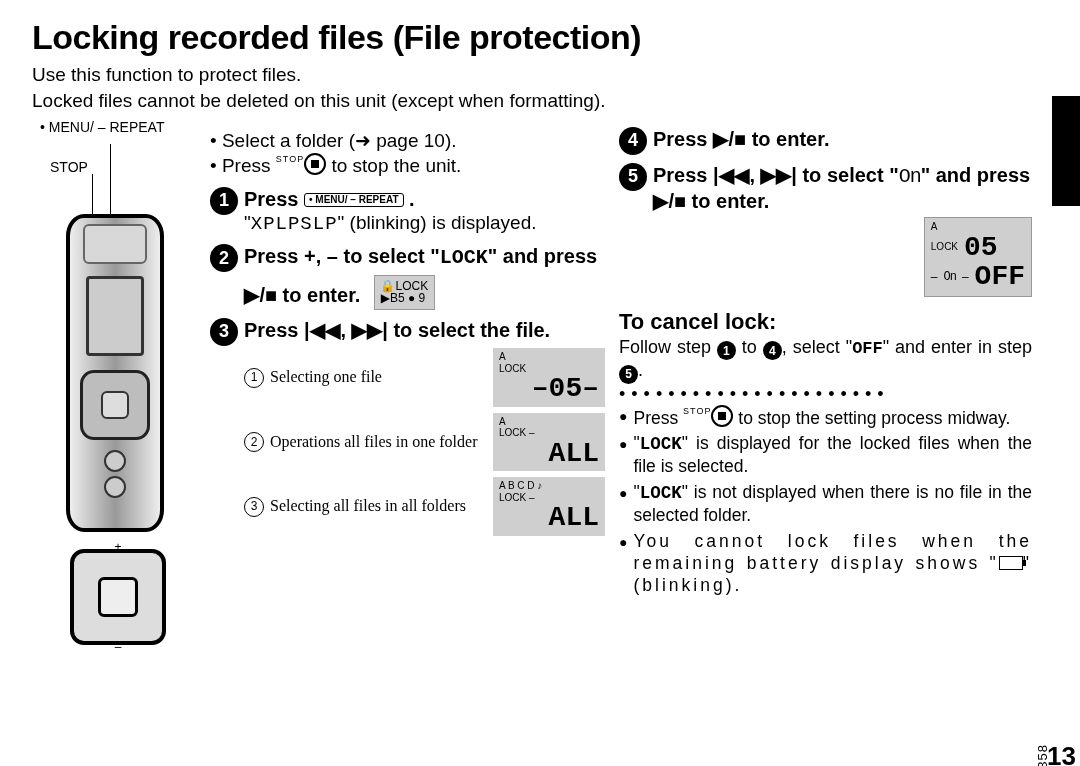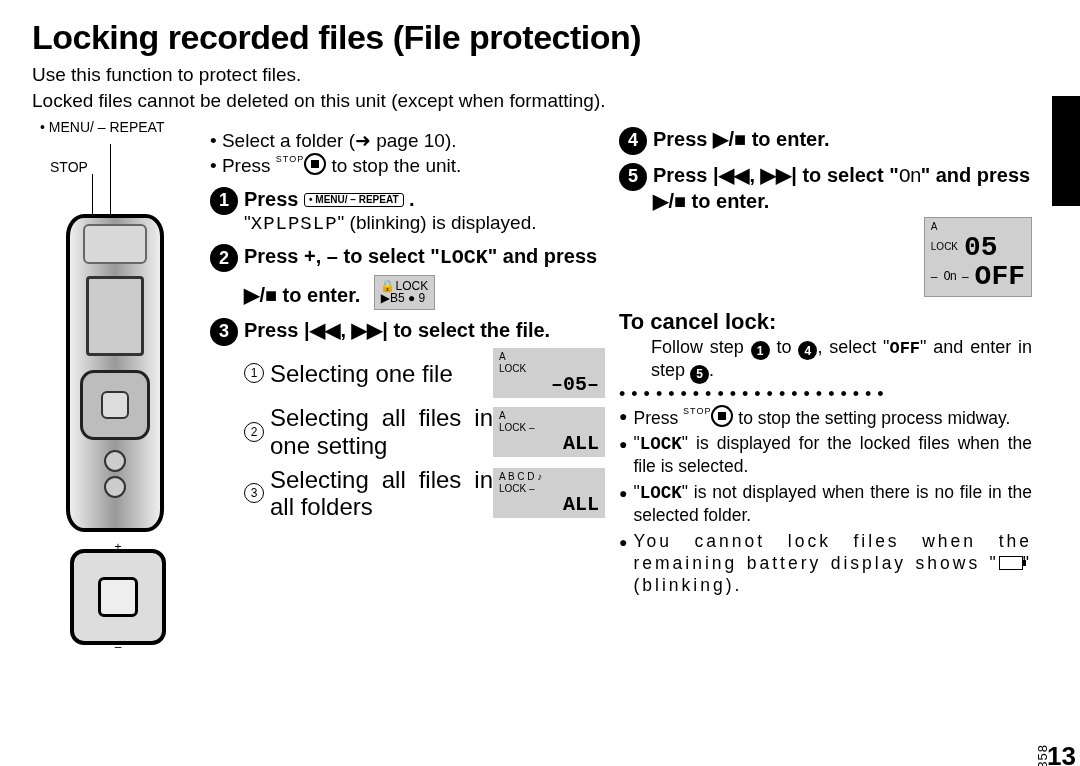--- a/index.html
+++ b/index.html
@@ -58,23 +58,23 @@
   .seg{font-family:"Courier New",monospace;font-weight:normal;letter-spacing:-1px;}
   .menu-box{display:inline-block;border:1.5px solid #000;border-radius:3px;padding:0 4px;font-size:10px;vertical-align:3px;}
   .play-enter{font-weight:bold;}
   .lcd-box{display:inline-block;background:#cfcfcf;border:1px solid #999;padding:4px 6px;font-size:12px;line-height:1.05;margin-left:8px;}
   .lcd-box .big{font-size:28px;font-family:"Courier New",monospace;font-weight:bold;display:inline-block;}
   .lcd-box .row{display:flex;align-items:center;gap:6px;}
   .lcd-small{font-size:10px;}
 
   .sel-row{display:flex;align-items:center;margin:6px 0;}
   .circ{display:inline-flex;align-items:center;justify-content:center;width:18px;height:18px;border:1.5px solid #000;border-radius:50%;font-size:12px;margin-right:6px;flex:none;}
-  .sel-text{flex:1;font-size:24px;line-height:1.15;}
+  .sel-text{flex:1;font-size:16px;line-height:1.15;font-family:Liberation Serif, serif;}
   .sel-lcd{flex:none;background:#cfcfcf;padding:3px 6px;font-size:11px;line-height:1.05;min-width:100px;text-align:left;}
-  .sel-lcd .big{font-size:20px;font-family:"Courier New",monospace;font-weight:bold;display:block;text-align:right;}
+  .sel-lcd .big{font-size:28px;font-family:"Courier New",monospace;font-weight:bold;display:block;text-align:right;}
 
   .subhead{font-size:22px;font-weight:bold;margin:12px 0 2px 0;}
   .small-step{display:inline-flex;align-items:center;justify-content:center;width:19px;height:19px;border-radius:50%;background:#000;color:#fff;font-size:12px;font-weight:bold;vertical-align:-2px;}
   .dots{letter-spacing:6px;font-size:18px;line-height:0.5;margin:6px 0;}
   .notes{margin:0;padding:0;list-style:none;font-size:17.5px;line-height:1.25;}
   .notes li{display:flex;margin:4px 0;}
   .notes li::before{content:"●";font-size:14px;margin-right:6px;margin-top:3px;flex:none;}
   .notes .txt{flex:1;text-align:justify;}
   .batt{display:inline-block;width:22px;height:12px;border:1.5px solid #000;vertical-align:-1px;position:relative;}
   .batt::after{content:"";position:absolute;right:-4px;top:3px;width:3px;height:6px;background:#000;}
@@ -155,21 +155,21 @@
             <span class="circ">1</span>
             <span class="sel-text">Selecting one file</span>
             <span class="sel-lcd">
               <span class="lcd-small"><span>A</span></span><br>
               <span class="lcd-small"><span>LOCK</span></span>
               <span class="big">–<span>05</span>–</span>
             </span>
           </div>
           <div class="sel-row">
             <span class="circ">2</span>
-            <span class="sel-text justify">Selecting all files in one setting</span>
+            <span class="sel-text justify">Operations all files in one folder</span>
             <span class="sel-lcd">
               <span class="lcd-small">A</span><br>
               <span class="lcd-small">LOCK –</span>
               <span class="big">ALL</span>
             </span>
           </div>
           <div class="sel-row">
             <span class="circ">3</span>
             <span class="sel-text justify">Selecting all files in all folders</span>
             <span class="sel-lcd">
@@ -207,21 +207,21 @@
                   <span>–</span>
                   <span class="seg">On</span>
                   <span>–</span>
                   <span class="big">OFF</span>
                 </div>
           </div></div>
         </div>
       </div>
 
       <div class="subhead">To cancel lock:</div>
-      <div style="font-size:18px;text-align:justify;margin-left:32px;">
+      <div style="font-size:18px;text-align:justify;">
         <span>Follow step </span><span class="small-step">1</span><span> to </span><span class="small-step">4</span><span>, select "</span><span class="off-glyph">OFF</span><span>" and enter in step </span><span class="small-step">5</span><span>.</span>
       </div>
       <div class="dots">••••••••••••••••••••••</div>
 
       <ul class="notes">
         <li>
             <span class="txt">
           <span>Press </span><span class="stop-label">STOP</span><span class="stop-circle"></span><span> to stop the setting process midway.</span>
         </span>
           </li>

